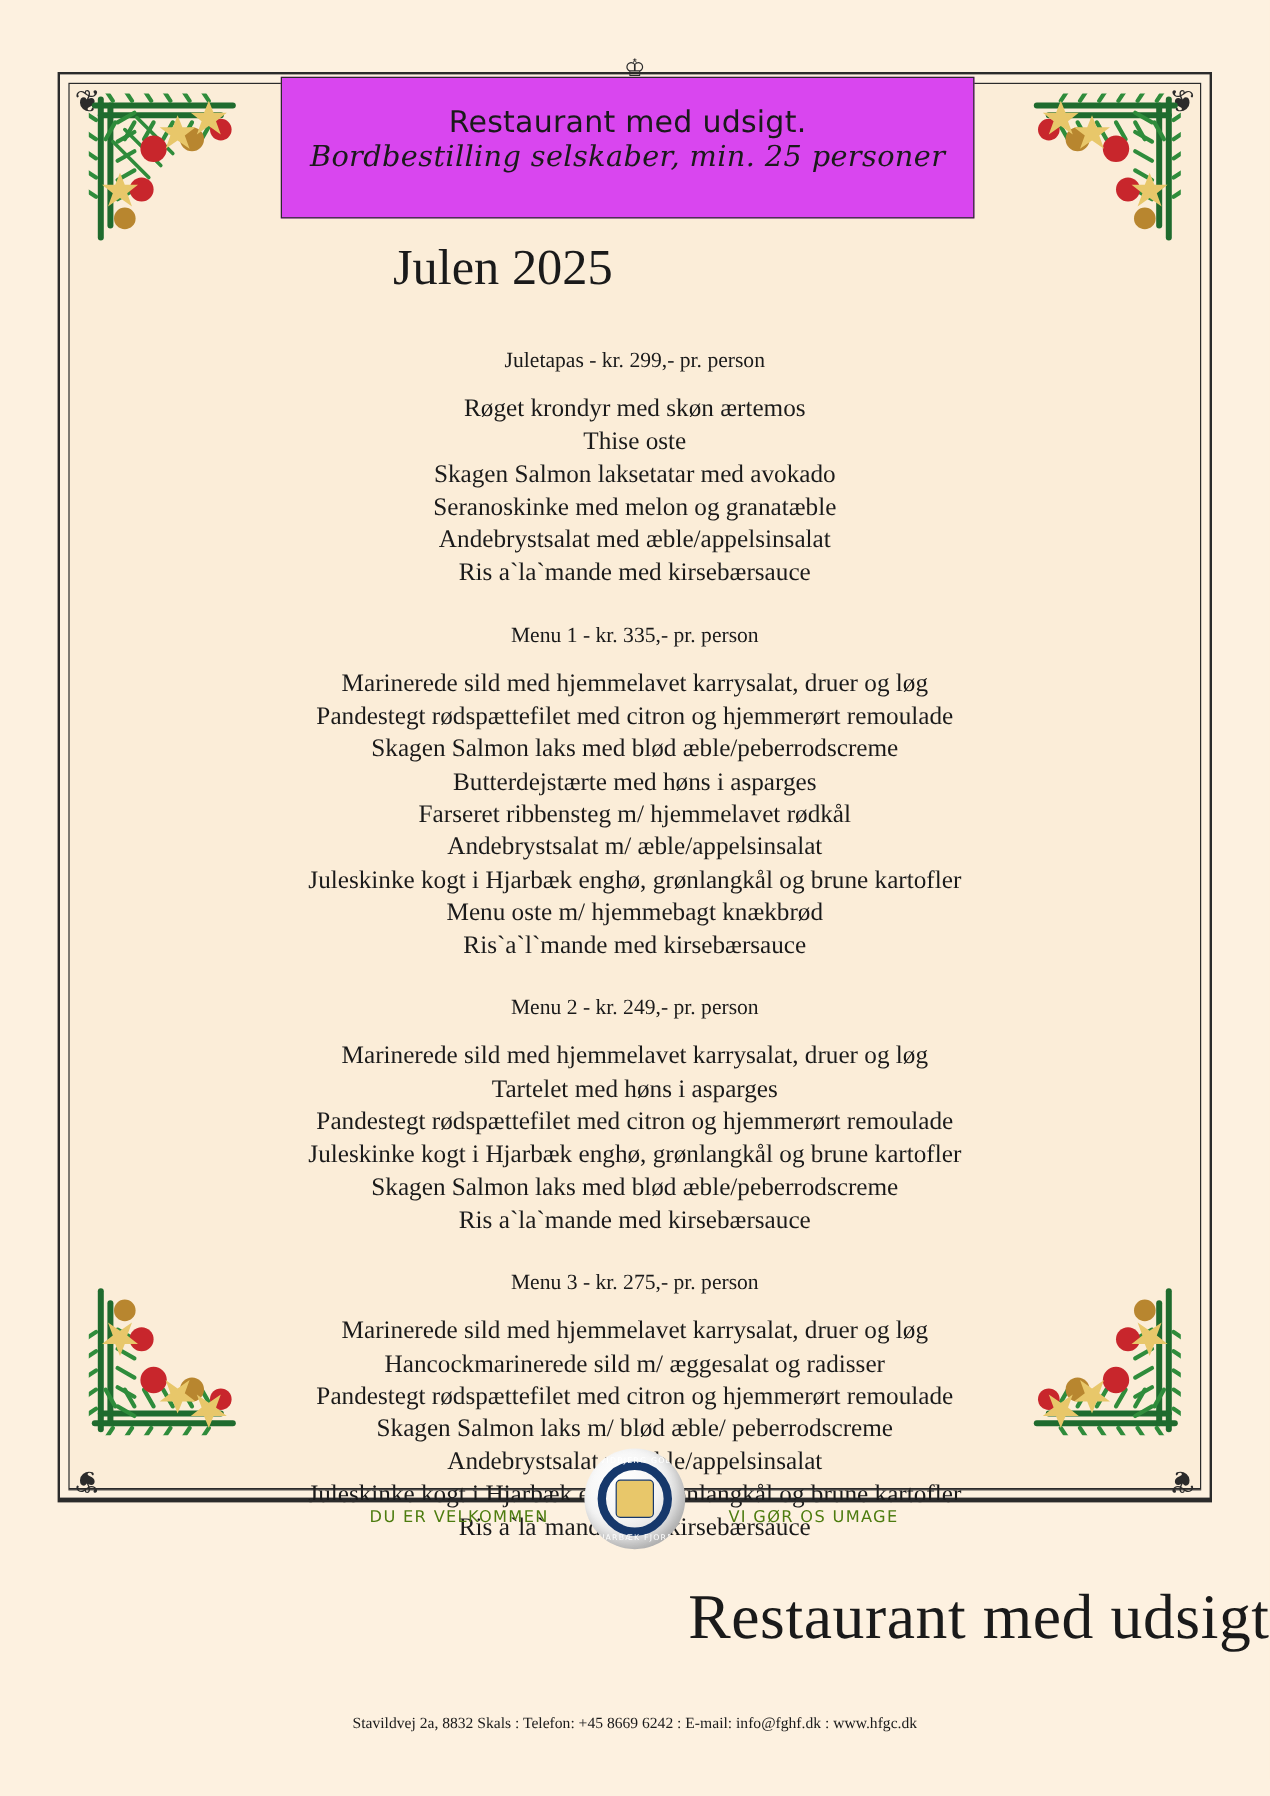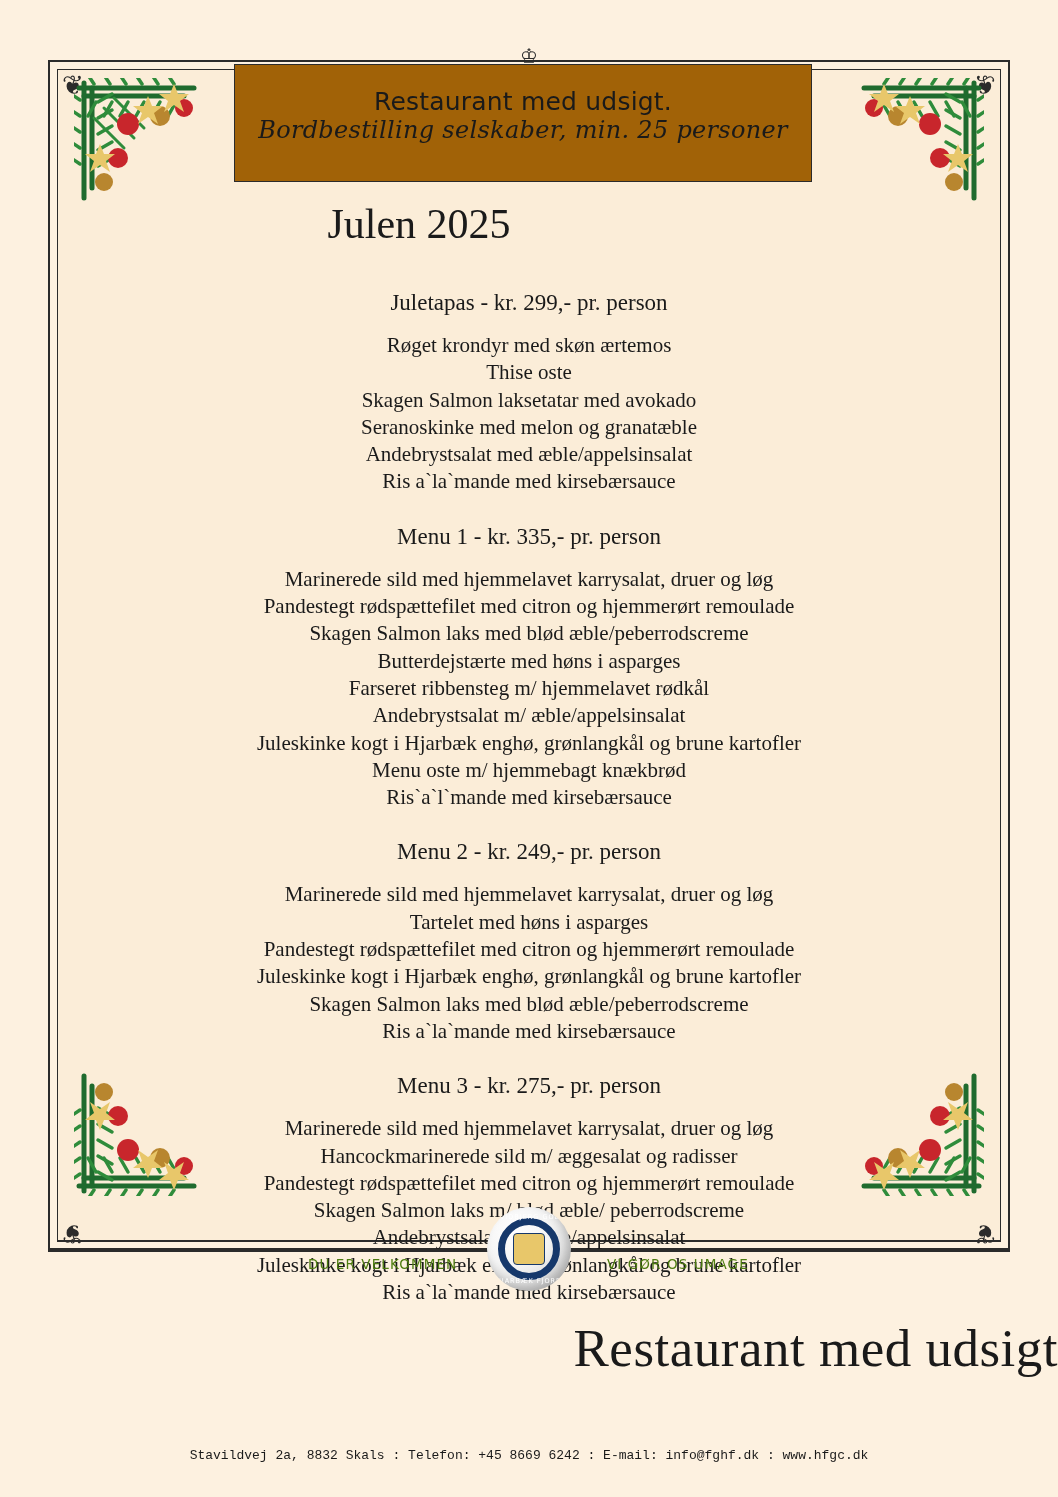--- a/index.html
+++ b/index.html
@@ -67,21 +67,21 @@
   .fl-bl { left: 62px;  bottom: 250px; transform: scaleY(-1); }
   .fl-br { right: 62px; bottom: 250px; transform: scale(-1,-1); }
 
   
   .title-box {
     position: absolute;
     left: 234px;
     top: 64px;
     width: 578px;
     height: 118px;
-    background: #a16207;
+    background: #d946ef;
     border: 1px solid #2b2b2b;
     box-sizing: border-box;
     text-align: center;
   }
   .title-line1 {
     font-family: "DejaVu Sans", sans-serif;
     font-size: 25px;
     margin-top: 22px;
     letter-spacing: 0.2px;
   }
@@ -114,21 +114,21 @@
 
   
   .menu-body {
     position: absolute;
     left: 129px;
     top: 290px;
     width: 800px;
     text-align: center;
   }
   .section-title {
-    font-size: 23px;
+    font-size: 18px;
     margin-bottom: 16px;
   }
   .section-items {
     font-size: 21px;
     line-height: 1.30;
     margin-bottom: 28px;
   }
   .section-items div { white-space: nowrap; }
 
   
@@ -221,24 +221,23 @@
     font-size: 53px;
     letter-spacing: 0.5px;
   }
 
   .footer {
     position: absolute;
     left: 0;
     top: 1428px;
     width: 1058px;
     text-align: center;
-    font-family: Liberation Mono, monospace;
+    font-family: Liberation Serif, serif;
     font-size: 13px;
     color: #1a1a1a;
-    margin-top: 20px;
   }
 
   
   .garland { position: absolute; width: 200px; height: 150px; }
   .g-tl { left: 74px;  top: 78px; }
   .g-tr { right: 74px; top: 78px; transform: scaleX(-1); }
   .g-bl { left: 74px;  top: 1046px; transform: scaleY(-1); }
   .g-br { right: 74px; top: 1046px; transform: scale(-1,-1); }
 </style>
 </head>

